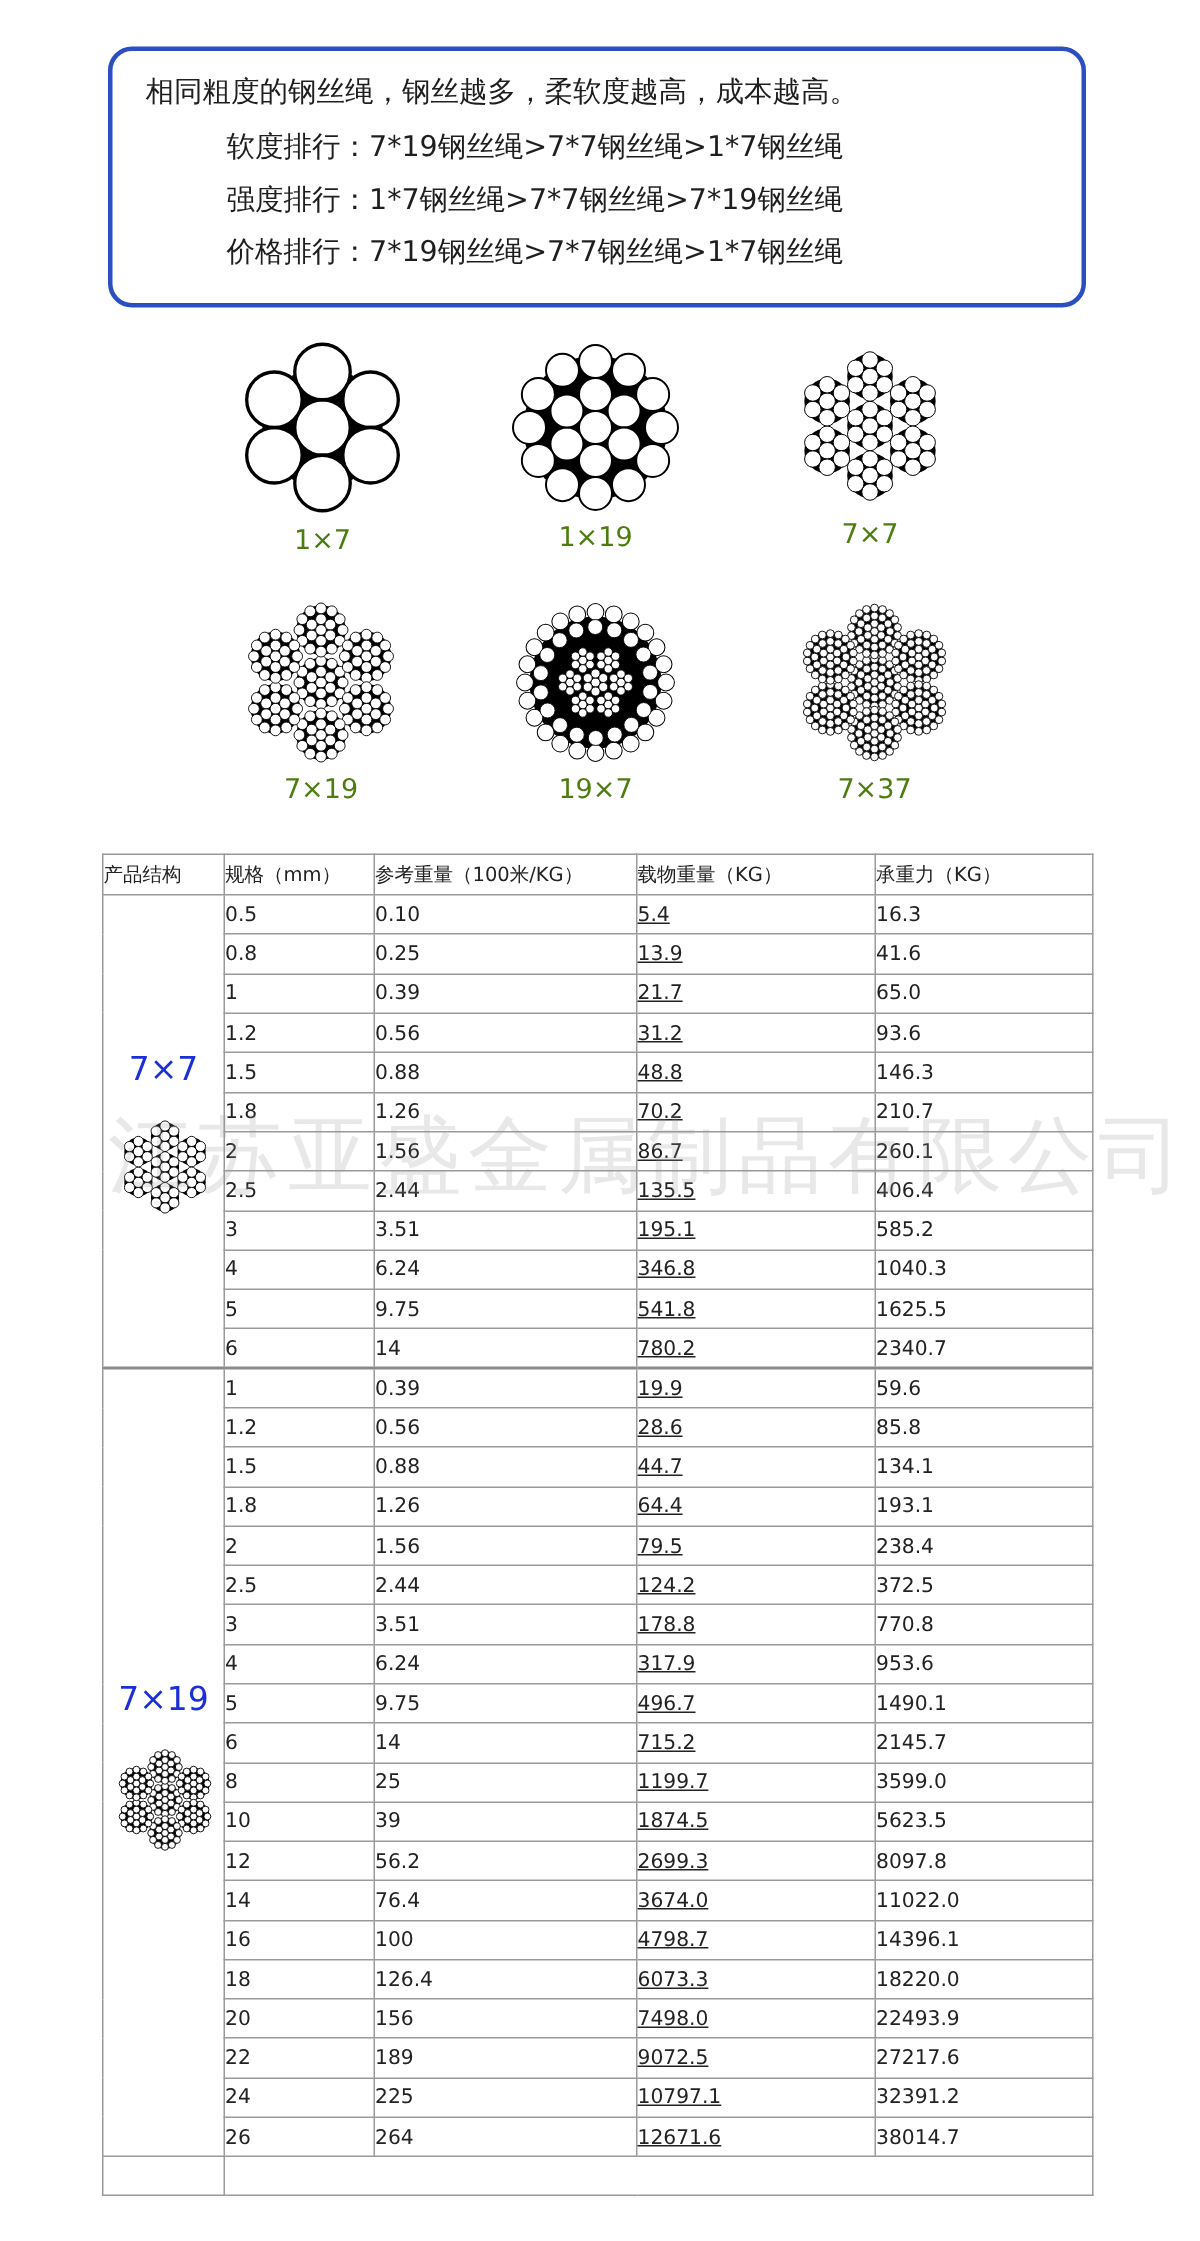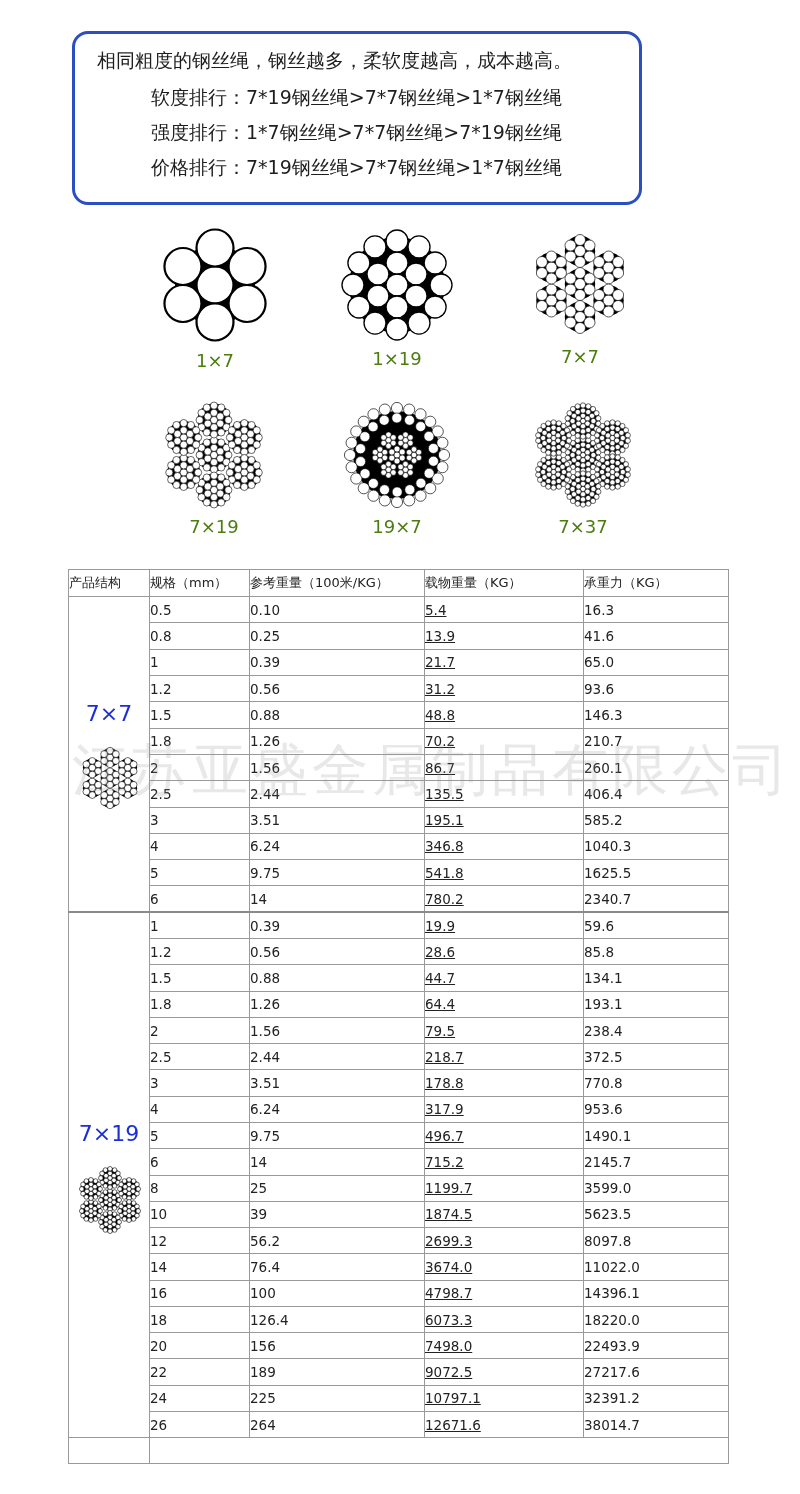--- a/index.html
+++ b/index.html
@@ -1,17 +1,17 @@
 <!DOCTYPE html>
 <html><head>
 <meta charset="utf-8">
 <style>
   html,body{margin:0;padding:0;background:#fff;}
   body{width:800px;height:1494px;position:relative;overflow:hidden;font-family:"DejaVu Sans","Liberation Sans",sans-serif;color:#222;}
-  .infobox{position:absolute;left:72px;top:31px;width:570px;height:174px;border:3px solid #2b4fc0;border-radius:16px;box-sizing:border-box;}
+  .infobox{position:absolute;left:72px;top:31px;width:652px;height:174px;border:3px solid #2b4fc0;border-radius:16px;box-sizing:border-box;}
   .infobox .line{position:absolute;left:0;width:100%;font-size:19px;color:#1e1e1e;white-space:nowrap;}
   .infobox .l0{top:14px;left:22px;}
   .infobox .l1{top:51px;left:76px;}
   .infobox .l2{top:86px;left:76px;}
   .infobox .l3{top:121px;left:76px;}
   .diagram{position:absolute;text-align:center;width:160px;}
   .diagram svg{display:block;margin:0 auto;}
   .diagram .lbl{font-size:18px;color:#4d7c0f;margin-top:4px;font-family:"DejaVu Sans",sans-serif;}
   table.spec{position:absolute;left:68px;top:569px;border-collapse:collapse;width:660px;font-size:13.5px;table-layout:fixed;}
   table.spec th,table.spec td{border:1px solid #9a9a9a;padding:0;height:25.2px;box-sizing:border-box;}
@@ -977,21 +977,21 @@
       </tr>
       <tr>
         <td class="c-size">2</td>
         <td class="c-ref">1.56</td>
         <td class="c-load">79.5</td>
         <td class="c-bear">238.4</td>
       </tr>
       <tr>
         <td class="c-size">2.5</td>
         <td class="c-ref">2.44</td>
-        <td class="c-load">218.7</td>
+        <td class="c-load">124.2</td>
         <td class="c-bear">372.5</td>
       </tr>
       <tr>
         <td class="c-size">3</td>
         <td class="c-ref">3.51</td>
         <td class="c-load">178.8</td>
         <td class="c-bear">770.8</td>
       </tr>
       <tr>
         <td class="c-size">4</td>

